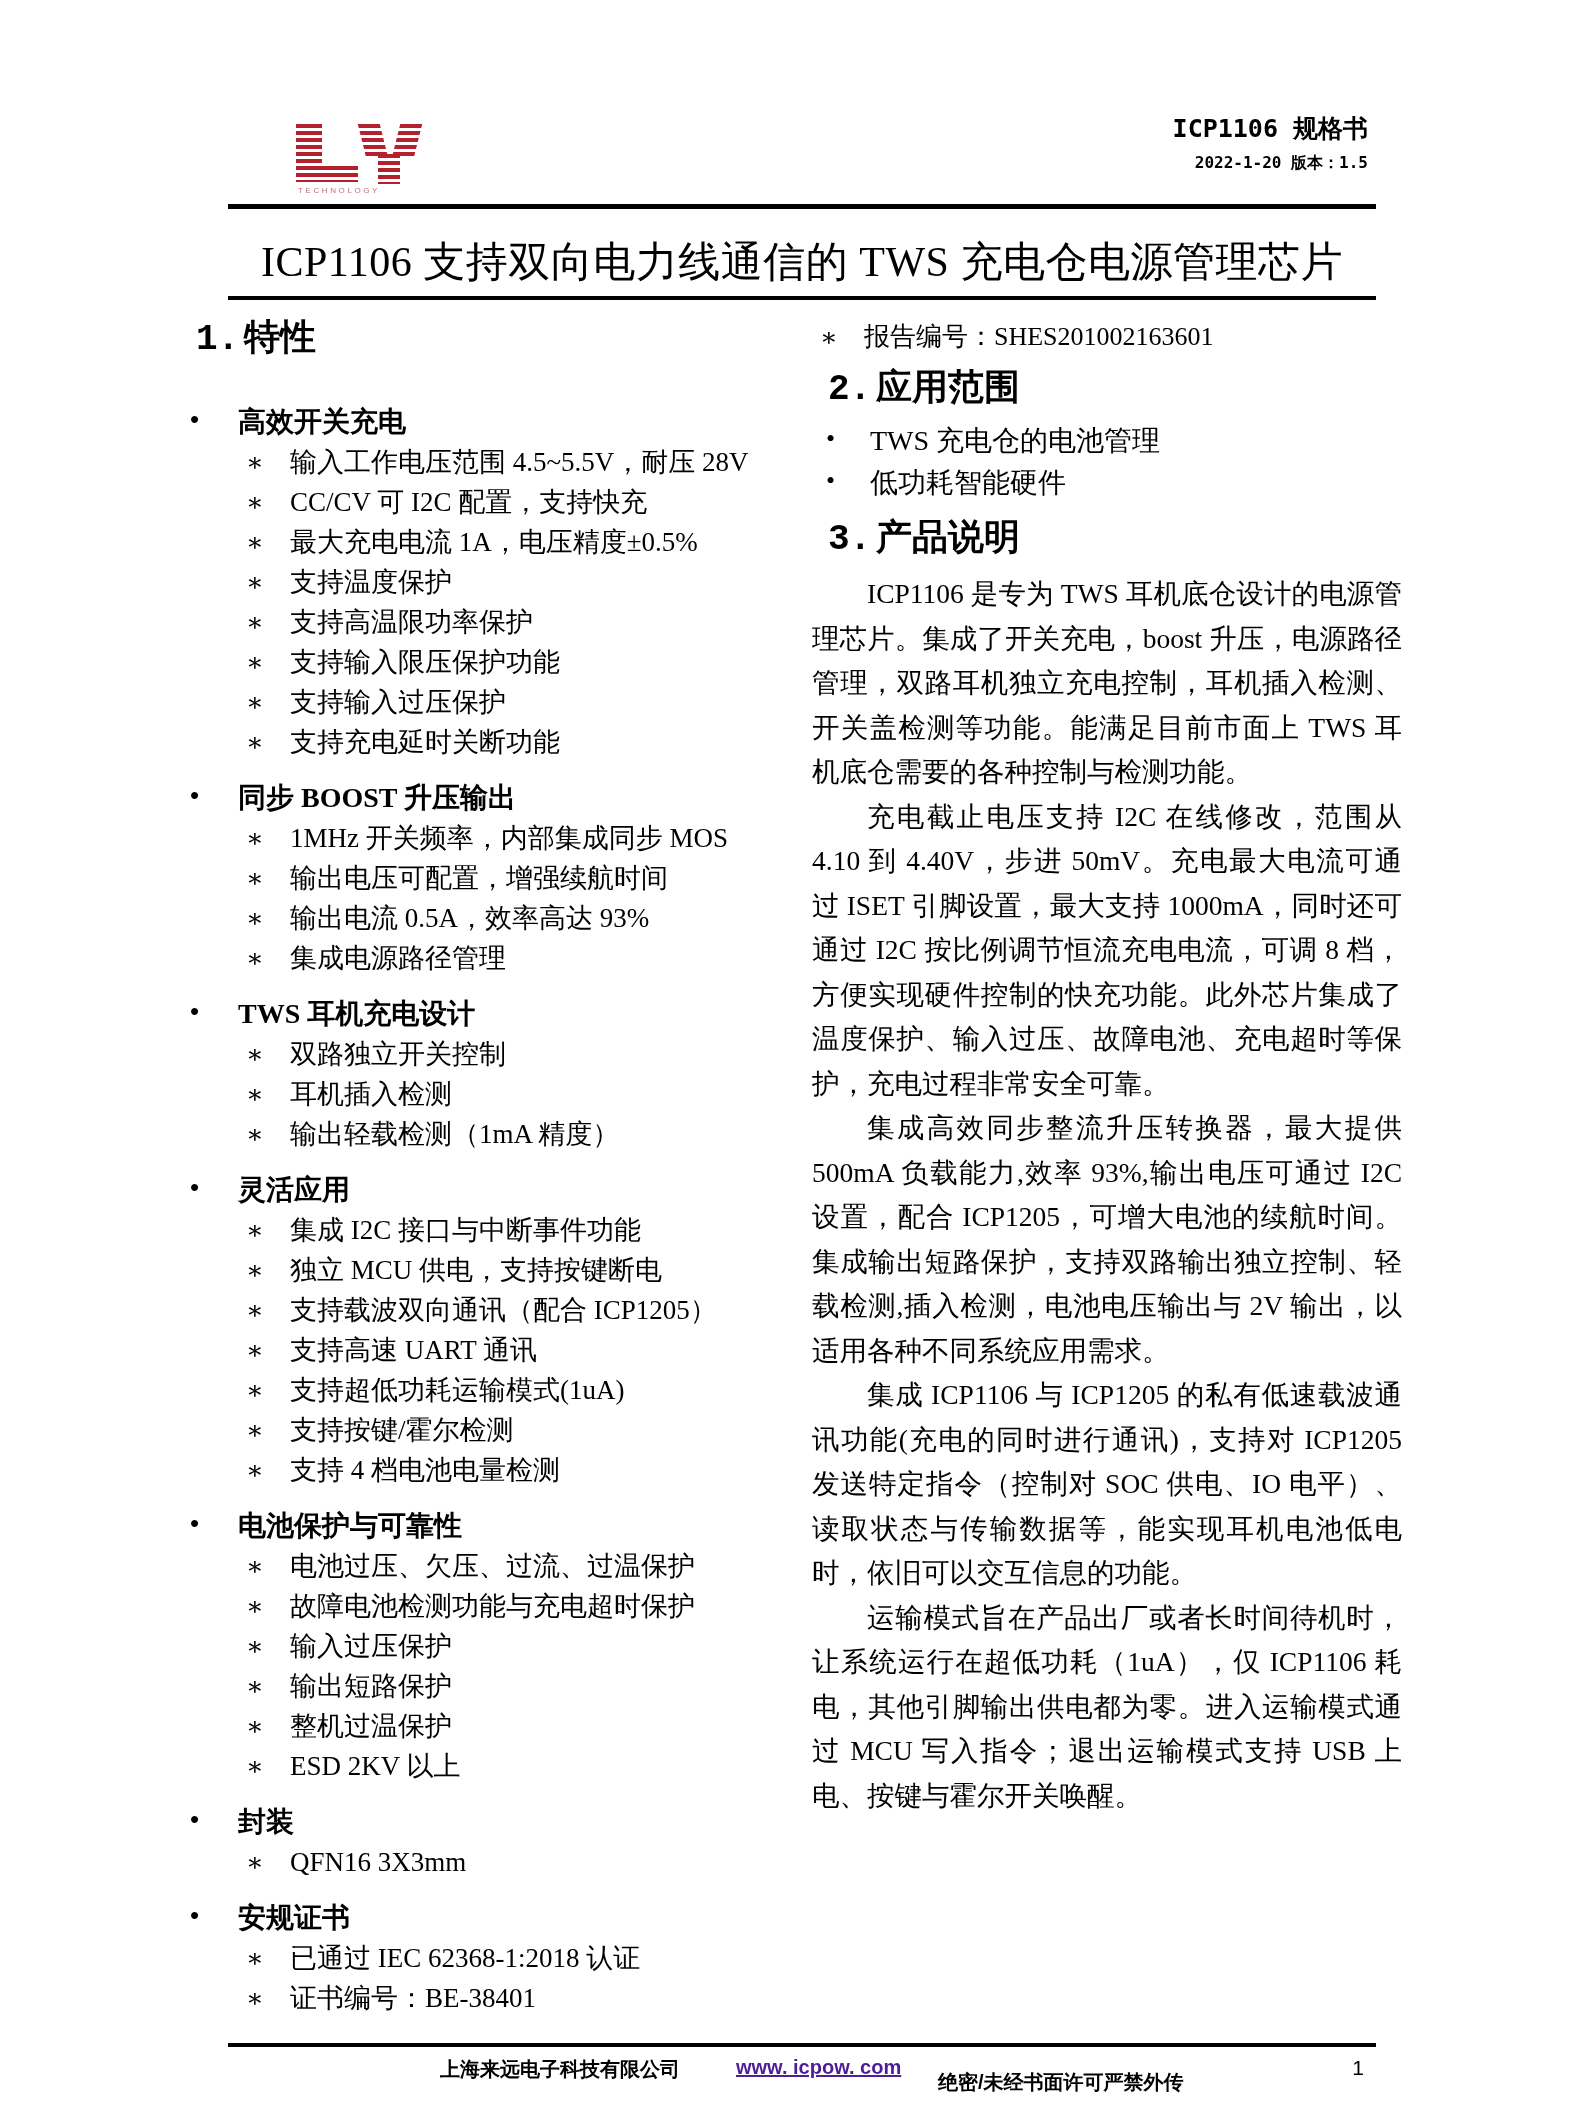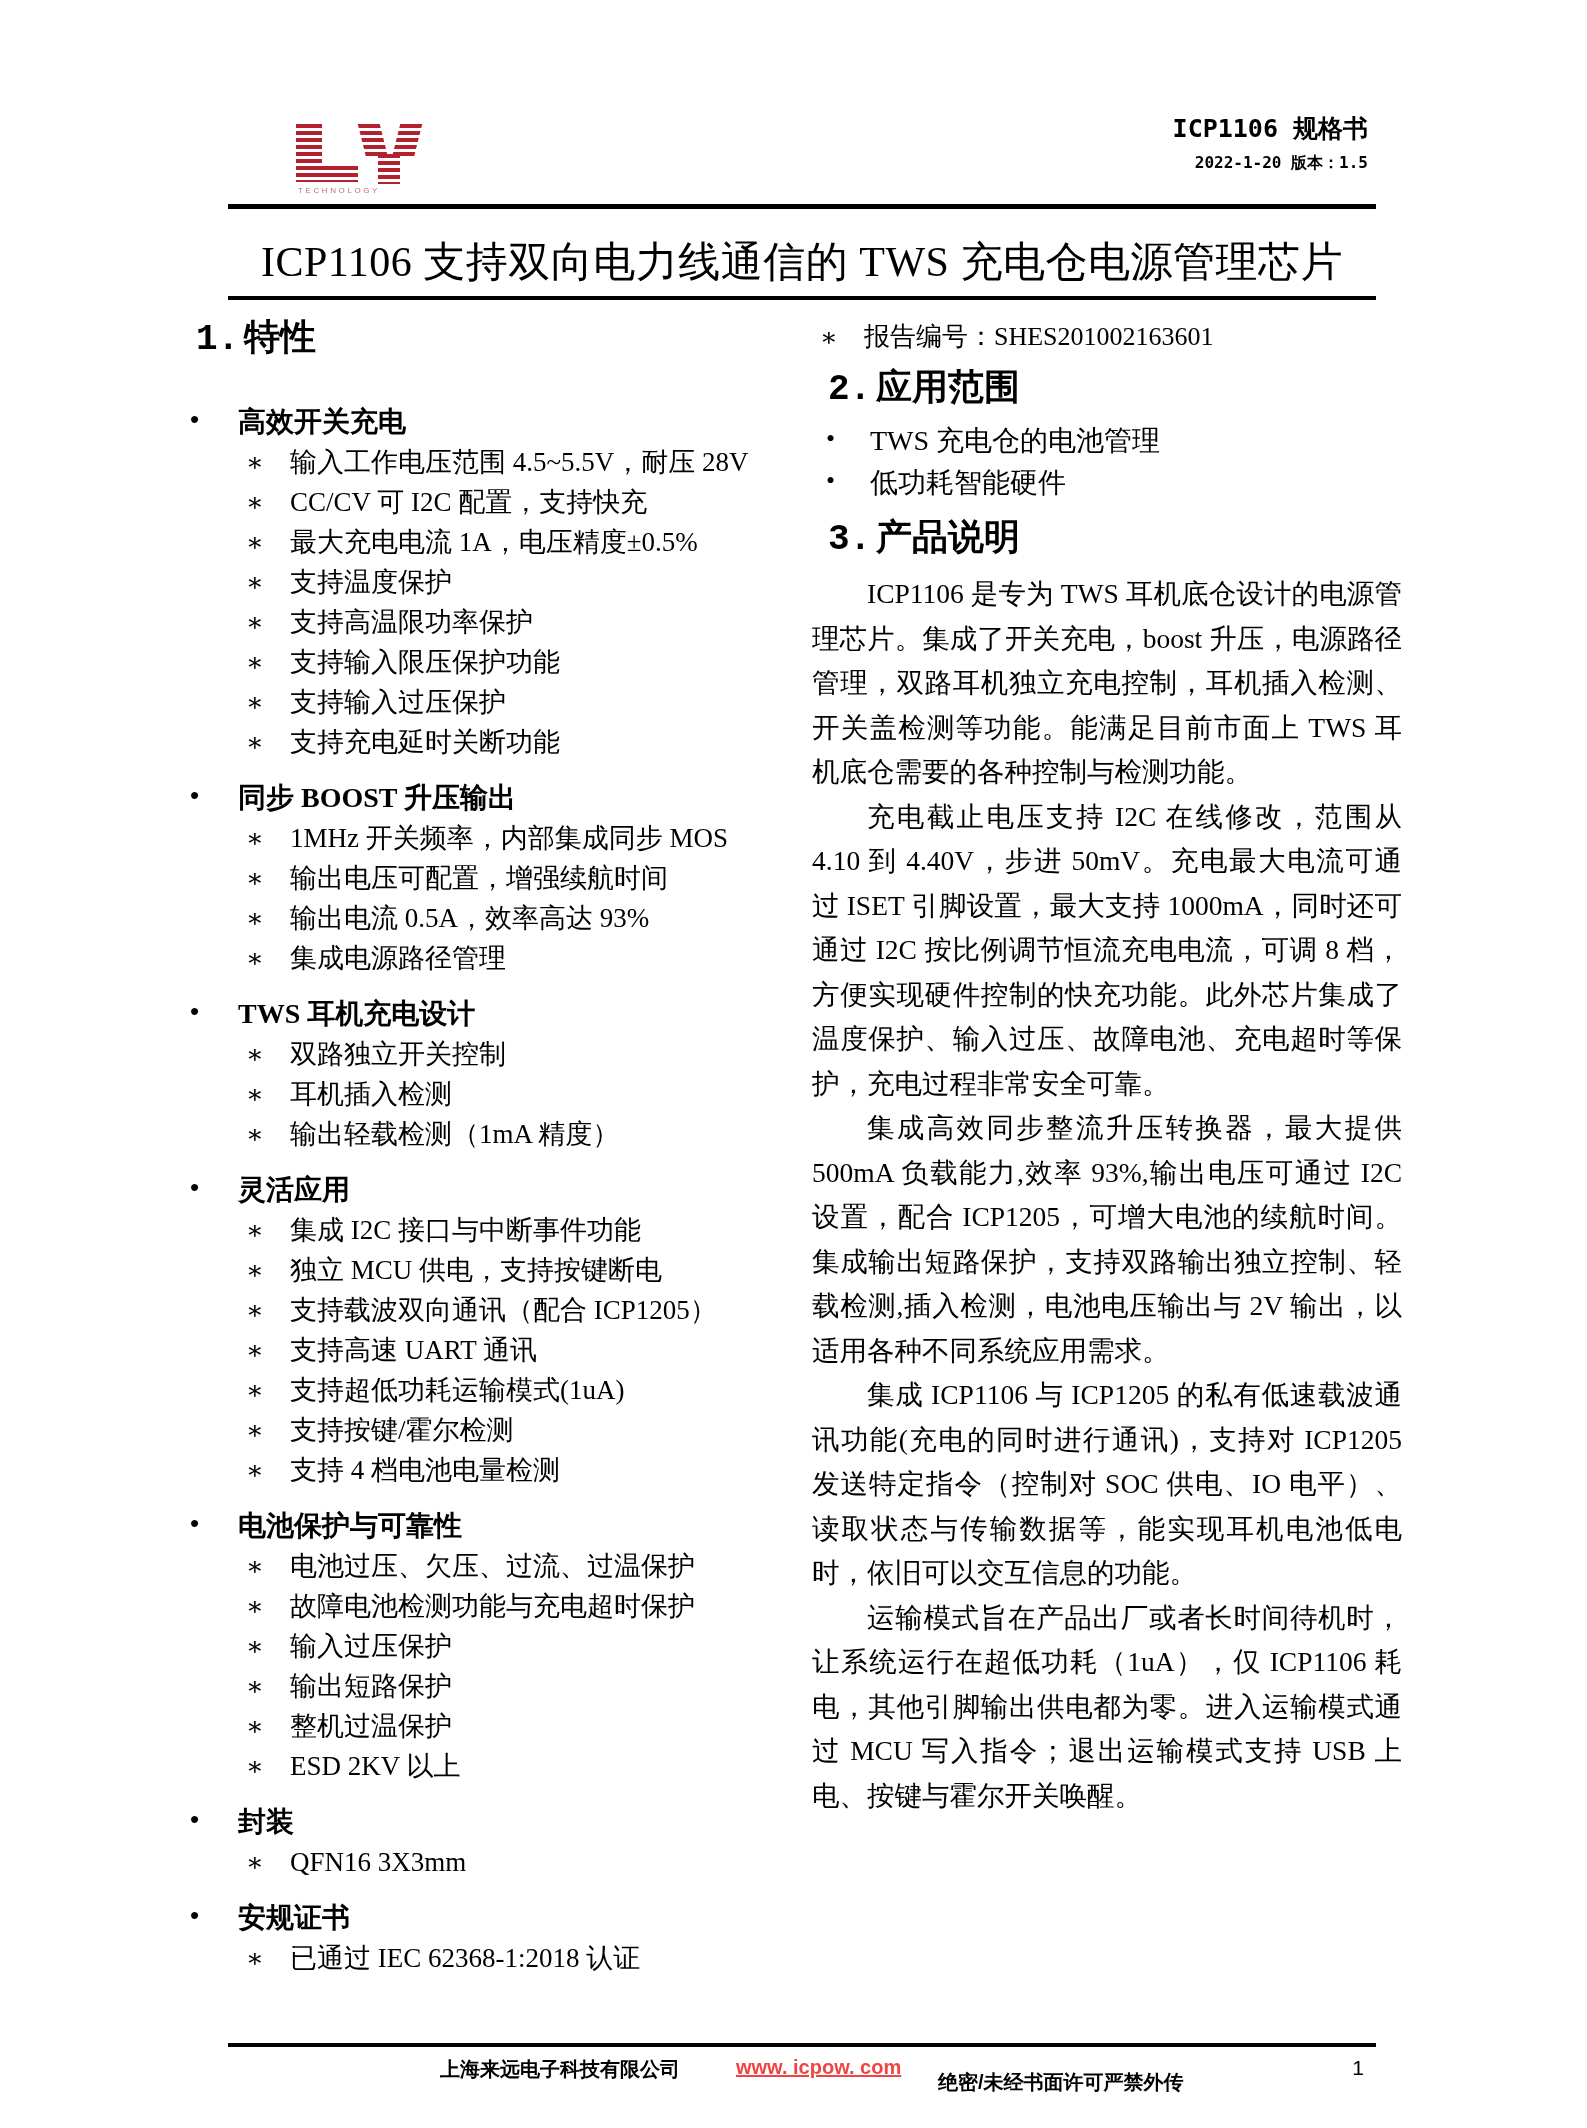--- a/index.html
+++ b/index.html
@@ -268,21 +268,21 @@
   .f-company {
     position: absolute;
     left: 212px;
     top: 4px;
     white-space: nowrap;
   }
   .f-url {
     position: absolute;
     left: 508px;
     top: 4px;
-    color: #ef4444;
+    color: #4c1d95;
     text-decoration: underline;
     white-space: nowrap;
   }
   .f-conf {
     position: absolute;
     left: 710px;
     top: 4px;
     white-space: nowrap;
     margin-top: 13px;
   }
@@ -382,20 +382,21 @@
       <li class="b1">
         <span>封装</span>
         <ul class="lvl2">
           <li class="b2">QFN16 3X3mm</li>
         </ul>
       </li>
       <li class="b1">
         <span>安规证书</span>
         <ul class="lvl2">
           <li class="b2">已通过 IEC 62368-1:2018  认证</li>
+          <li class="b2">证书编号：BE-38401</li>
         </ul>
       </li>
     </ul>
   </div>
 
   <div class="col-right">
     <div class="report-line">报告编号：SHES201002163601</div>
 
     <h2 class="sec">
       <span class="num">2.</span><span>应用范围</span>

